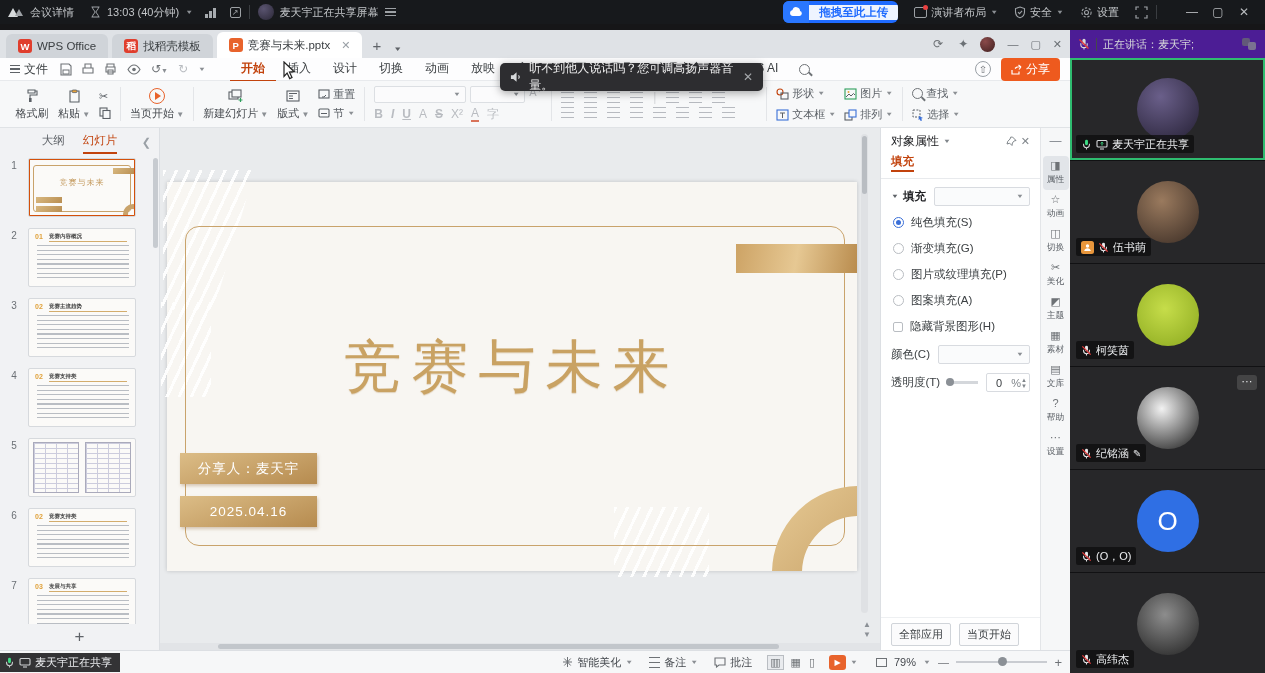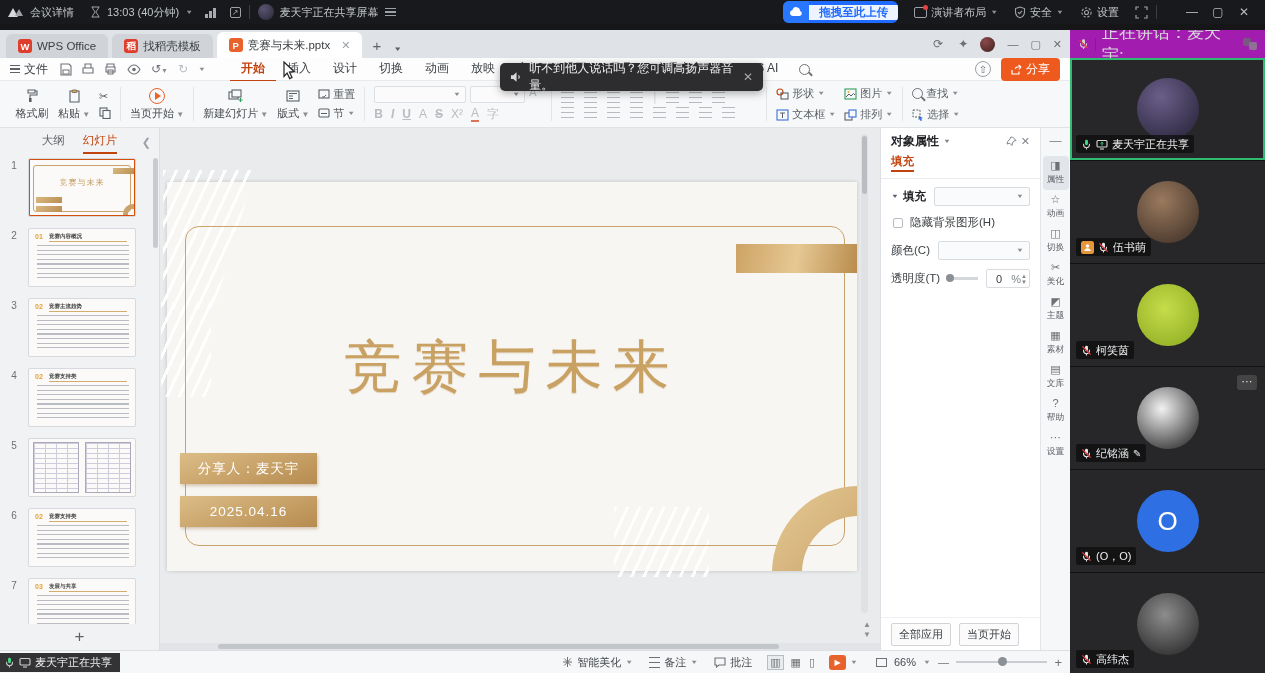--- a/index.html
+++ b/index.html
@@ -117,21 +117,21 @@
   .vscroll{position:absolute;right:12px;top:6px;bottom:30px;width:7px;background:#dfe1e4;border-radius:4px}
   .vthumb{position:absolute;top:2px;left:1px;width:5px;height:58px;background:#b9bdc2;border-radius:3px}
   .pgnav{position:absolute;right:9px;bottom:4px;display:flex;flex-direction:column;gap:2px;color:#8b9096;font-size:8px;line-height:8px}
   .hscroll{height:7px;background:#e2e4e7;position:relative}
   .hthumb{position:absolute;left:8%;width:78%;top:1px;height:5px;background:#c2c6cb;border-radius:3px}
   .notesbar{height:20px;background:#eceef0;border-top:1px solid #dcdfe3;font-size:11px;color:#9aa0a6;display:flex;align-items:center;padding:0 10px}
 
   
   .props{width:160px;background:#fff;border-left:1px solid #dcdfe3;display:flex;flex-direction:column;font-size:11.5px;color:#3c4043}
   .pp-head{height:26px;display:flex;align-items:center;padding:0 10px;gap:4px}
-  .pp-title{font-weight:bold;font-size:12px;color:#202124}
+  .pp-title{font-weight:normal;font-size:12px;color:#202124}
   .pp-head .sp{flex:1}
   .pp-ic{color:#80868b;font-size:11px;cursor:pointer}
   .pp-tab{padding:0 10px;height:20px}
   .pp-tab span{color:#c2430d;font-weight:bold;border-bottom:2px solid #c2430d;padding-bottom:3px;cursor:pointer}
   .pp-div{height:1px;background:#e8eaed;margin-top:4px}
   .pp-body{flex:1;padding:8px 10px;overflow:hidden}
   .pp-row{display:flex;align-items:center;margin-bottom:9px}
   .pp-sec{font-weight:bold;color:#202124}
   .ddl{height:19px;border:1px solid #d8dbe0;border-radius:2px;background:#fafbfc;display:flex;align-items:center;justify-content:flex-end;padding:0 5px;color:#9aa0a6;flex:1;margin-left:8px;cursor:pointer}
   .radio{width:11px;height:11px;border:1px solid #b9bdc2;border-radius:50%;margin-right:7px;position:relative;flex:none}
@@ -169,21 +169,21 @@
 
   
   .toast{position:absolute;left:500px;top:33px;width:263px;height:28px;background:#2d2d30;border-radius:5px;display:flex;align-items:center;padding:0 10px;color:#f1f1f1;font-size:12px;z-index:50;box-shadow:0 2px 8px rgba(0,0,0,.35)}
   .toast .x{margin-left:auto;color:#a5a8ab;cursor:pointer}
 
   
   .cursor{position:absolute;left:283px;top:31px;z-index:60;pointer-events:none}
 
   
   .sidebar{flex:1;background:#111113;display:flex;flex-direction:column;overflow:hidden}
-  .sb-header{height:28px;background:#a21caf;display:flex;align-items:center;padding:0 8px;gap:6px;color:#d6d8da;font-size:17px;flex:none}
+  .sb-header{height:28px;background:#4c1d95;display:flex;align-items:center;padding:0 8px;gap:6px;color:#d6d8da;font-size:11px;flex:none}
   .sb-header .gsep{width:1px;height:13px;background:#45484c}
   .sb-header .sp{flex:1}
   .gridic{width:15px;height:12px;position:relative;opacity:.75}
   .gridic::before,.gridic::after{content:"";position:absolute;width:8px;height:8px;border-radius:2px;background:#6a6d70}
   .gridic::after{left:6px;top:4px;background:#8a8d90}
   .tiles{flex:1;display:flex;flex-direction:column;gap:1px}
   .tile{height:102px;flex:none;background:#272729;position:relative;display:flex;align-items:center;justify-content:center}
   .tile.speaking{box-shadow:inset 0 0 0 2px #2fbc70}
   .avatar{width:62px;height:62px;border-radius:50%;display:flex;align-items:center;justify-content:center;font-size:26px;color:#fff;font-family:"Liberation Sans",sans-serif}
   .nlabel{position:absolute;left:6px;bottom:7px;background:rgba(12,12,12,.72);border-radius:2px;padding:1.5px 5px;display:flex;align-items:center;gap:4px;color:#eceef0;font-size:11px;max-width:90%;white-space:nowrap}
@@ -706,20 +706,39 @@
           <div class="pp-tab"><span>填充</span></div>
           <div class="pp-div"></div>
           <div class="pp-body">
             <div class="pp-row">
               <span class="caret" style="color:#5f6368;margin-right:4px">▼</span>
               <span class="pp-sec">填充</span>
               <span class="ddl">
                   <span class="caret">▼</span>
                 </span>
             </div>
+            <div>
+
+            <div class="opt">
+                  <span class="radio sel"></span>
+                  <span>纯色填充(S)</span>
+                </div>
+                <div class="opt">
+                  <span class="radio"></span>
+                  <span>渐变填充(G)</span>
+                </div>
+                <div class="opt">
+                  <span class="radio"></span>
+                  <span>图片或纹理填充(P)</span>
+                </div>
+                <div class="opt">
+                  <span class="radio"></span>
+                  <span>图案填充(A)</span>
+                </div>
+              </div>
             <div class="opt">
               <span class="chk"></span>
               <span>隐藏背景图形(H)</span>
             </div>
             <div class="pp-row" style="margin-top:4px">
               <span>颜色(C)</span>
               <span class="ddl">
                   <span class="caret">▼</span>
                 </span>
             </div>
@@ -808,21 +827,21 @@
         </span>
         <span class="viewics">
           <span class="sel">▥</span>
           <span>▦</span>
           <span>▯</span>
         </span>
         <span class="playbtn">▶</span>
         <span class="caret" style="margin-left:4px">▼</span>
         <span class="zoomgrp">
           <span class="fitic"></span>
-          <span>66%</span>
+          <span>79%</span>
           <span class="caret">▼</span>
           <span style="color:#6e7276">—</span>
           <span class="ztrack"></span>
           <span style="color:#6e7276;font-size:13px">+</span>
         </span>
       </div>
 
       <div class="toast">
         <svg width="13" height="12" viewBox="0 0 13 12" style="margin-right:7px">
             <path d="M1 4h2.5L7 1v10L3.5 8H1z" fill="#d6d8da"></path>

